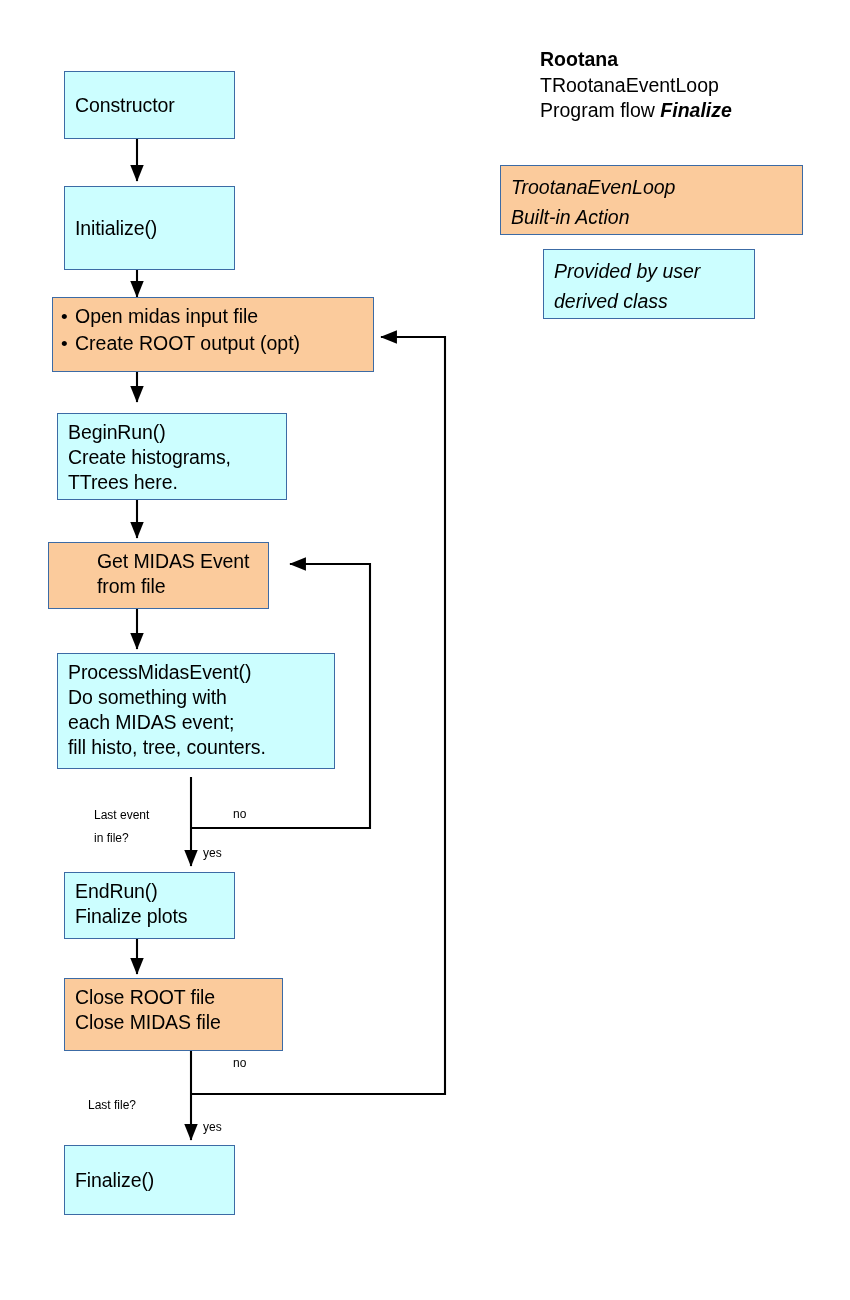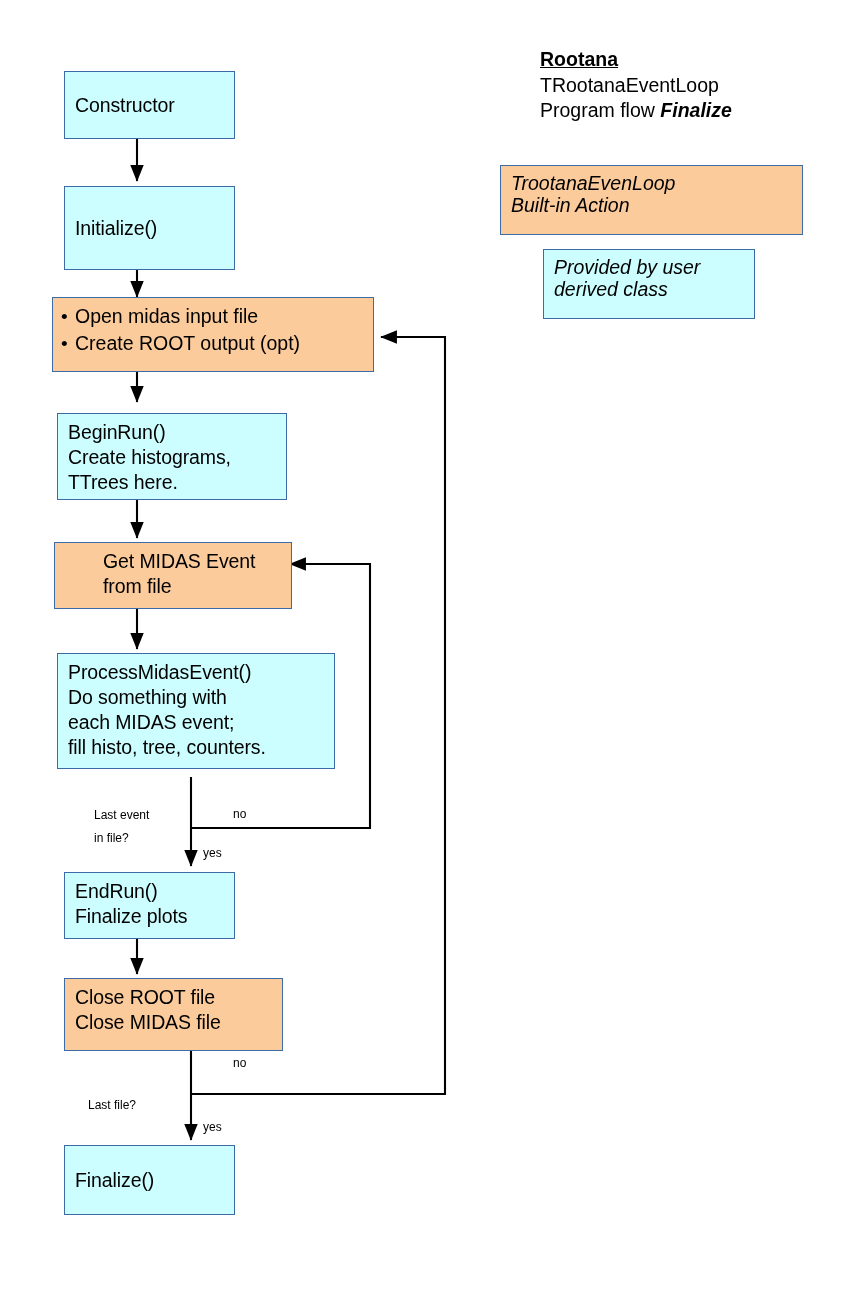--- a/index.html
+++ b/index.html
@@ -59,30 +59,30 @@
     flex: 0 0 14px;
     text-align: left;
     font-size: 19px;
   }
 
   .title-block {
     position: absolute;
     font-size: 19.5px;
     line-height: 25.5px;
   }
-  .title-block .t1 { font-weight: bold; text-decoration: underline; }
+  .title-block .t1 { font-weight: bold; }
   .title-block .t3 b { font-weight: bold; font-style: italic; }
 
   .legend {
     position: absolute;
     box-sizing: border-box;
     border: 1.5px solid #3c6ba5;
     font-style: italic;
     font-size: 19.5px;
-    line-height: 22px;
+    line-height: 30px;
     padding: 6px 10px;
     white-space: pre-line;
   }
 
   .edge-label {
     position: absolute;
     font-size: 12px;
     line-height: 23px;
     white-space: pre-line;
   }
@@ -153,21 +153,21 @@
     <div class="bl">
       <span class="dot">•</span>
       <span>Create ROOT output (opt)</span>
     </div>
   </div>
 
   <div class="node cyan" style="left:57px; top:406px; width:230px; height:87px;margin-top:7px;">BeginRun()
 Create histograms,
 TTrees here.</div>
 
-  <div class="node orange" style="left:54px; top:542px; width:238px; height:67px;padding-left:48px;">Get MIDAS Event
+  <div class="node orange" style="left:48px; top:542px; width:221px; height:67px;padding-left:48px;">Get MIDAS Event
 from file</div>
 
   <div class="node cyan" style="left:57px; top:653px; width:278px; height:116px;">ProcessMidasEvent()
 Do something with
 each MIDAS event;
 fill histo, tree, counters.</div>
 
   <div class="node orange" style="left:64px; top:978px; width:219px; height:73px;">Close ROOT file
 Close MIDAS file</div>
 

